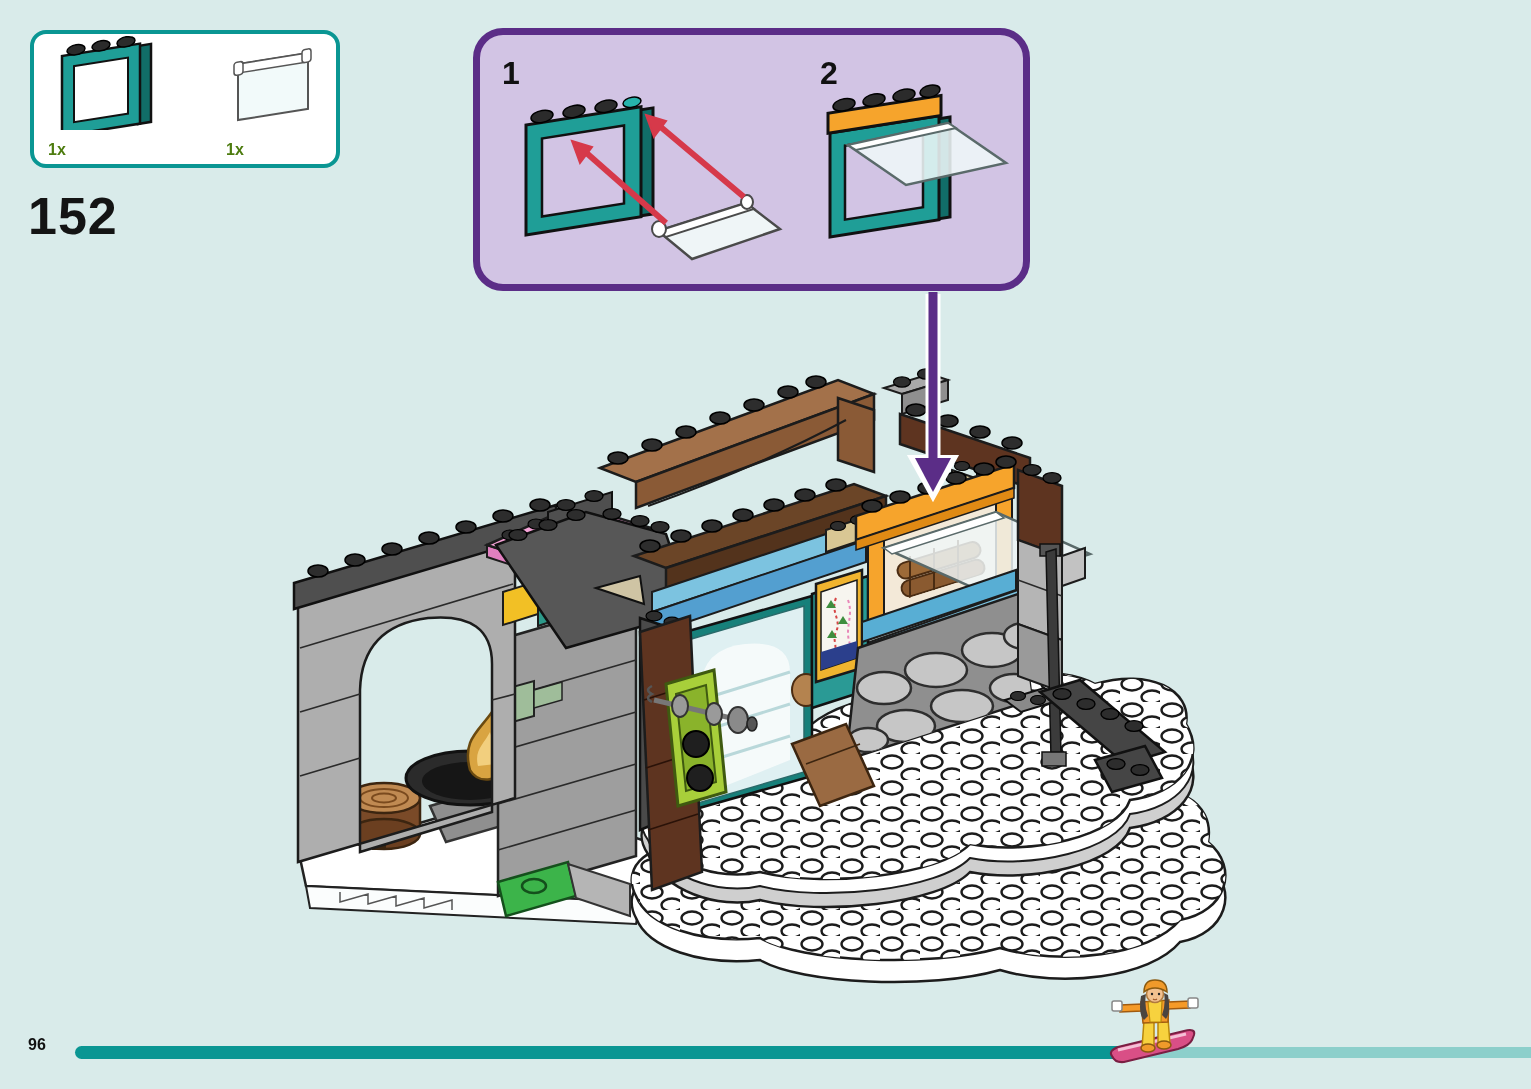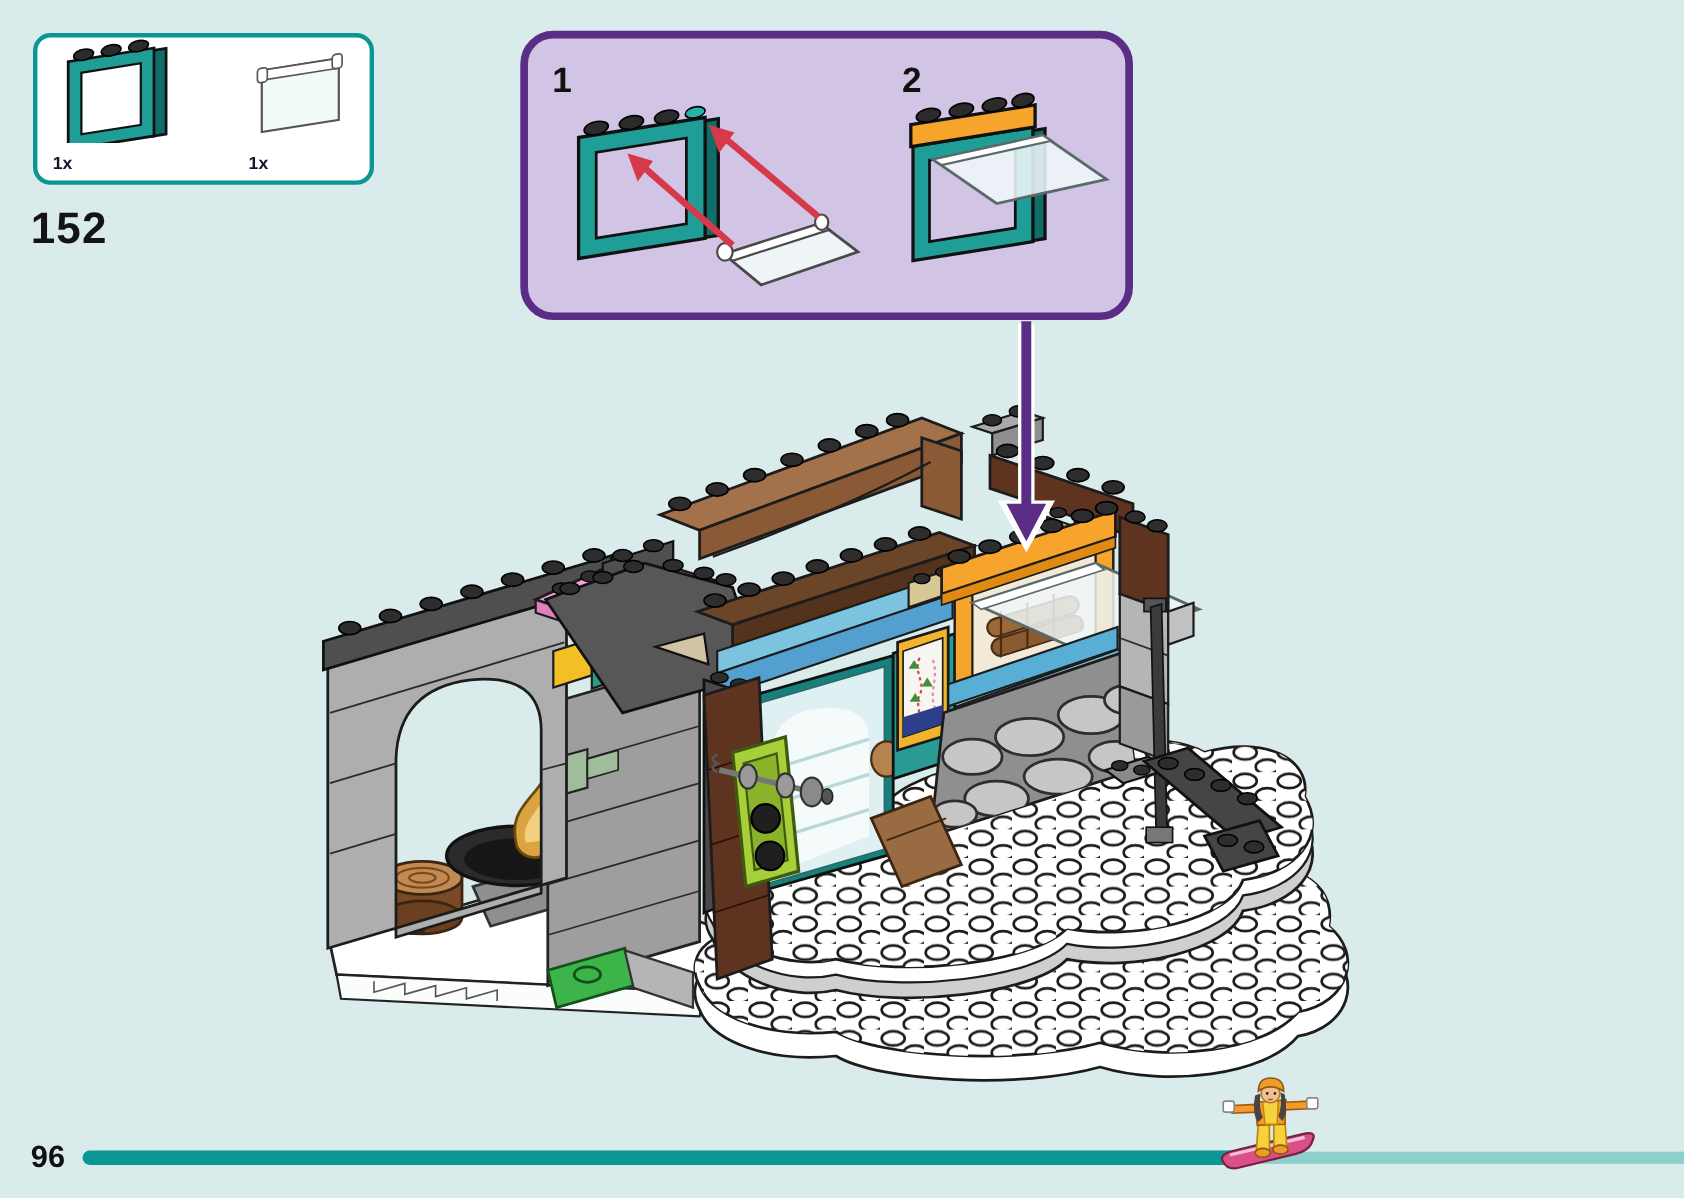--- a/index.html
+++ b/index.html
@@ -11,37 +11,37 @@
   }
   .abs{position:absolute;}
   
   .parts-panel{
     left:30px;top:30px;width:310px;height:138px;
     background:#ffffff;border:4px solid var(--teal,#0a9693);border-radius:16px;
     display:flex;align-items:flex-end;justify-content:space-between;
     padding:8px 14px 6px 14px;box-sizing:border-box;
   }
   .part-slot{display:flex;flex-direction:column;align-items:flex-start;}
-  .part-count{font-size:16px;font-weight:700;color:#0f172a;line-height:1;margin-top:12px;}
+  .part-count{font-size:16px;font-weight:700;color:#4d7c0f;line-height:1;margin-top:12px;}
   
   .step-number{
-    left:28px;top:186px;font-size:40px;font-weight:800;color:#141414;letter-spacing:1px;
+    left:28px;top:186px;font-size:52px;font-weight:800;color:#141414;letter-spacing:1px;
   }
   
   .callout{
     left:473px;top:28px;width:557px;height:263px;
     background:var(--callout_bg,#d2c4e4);
     border:7px solid var(--purple,#5b2d87);border-radius:30px;
     box-sizing:border-box;
   }
   .callout-step-label{position:absolute;font-size:32px;font-weight:700;color:#111;line-height:1;}
   #callout-step-1-label{left:22px;top:22px;}
   #callout-step-2-label{left:340px;top:22px;}
   
-  .page-number{left:28px;top:1036px;font-size:28px;font-weight:700;color:#111;}
+  .page-number{left:28px;top:1036px;font-size:16px;font-weight:700;color:#111;}
   .bar-done{left:75px;top:1046px;width:1070px;height:13px;background:var(--teal,#0a9693);border-radius:7px;}
   .bar-rest{left:1145px;top:1047px;width:386px;height:11px;background:var(--bar_rest,#8ccfcb);}
   svg{display:block;}
   #model-overlay{left:0;top:0;pointer-events:none;}
 </style>
 </head>
 <body>
 
 <div class="abs parts-panel">
   <div class="part-slot">

